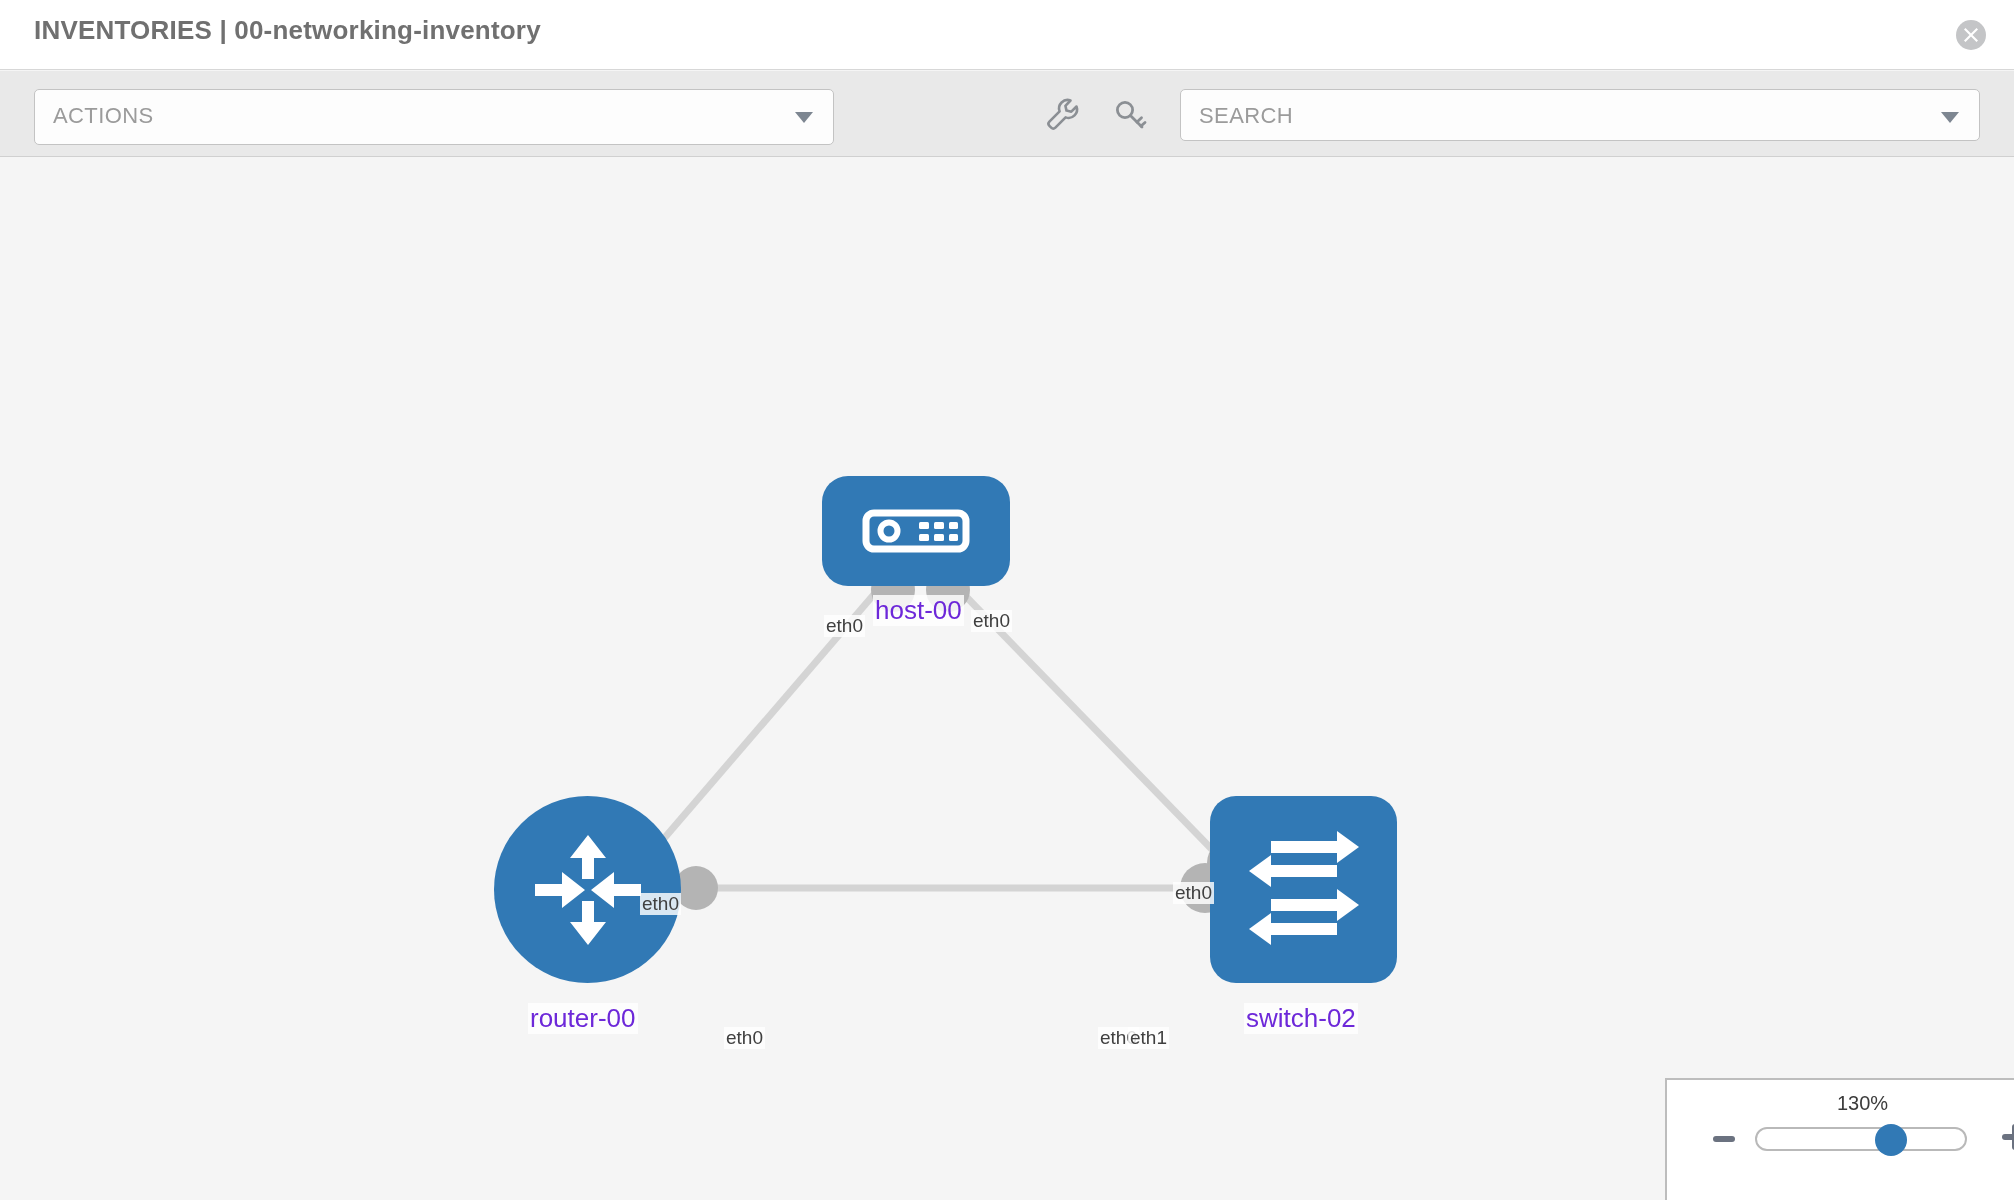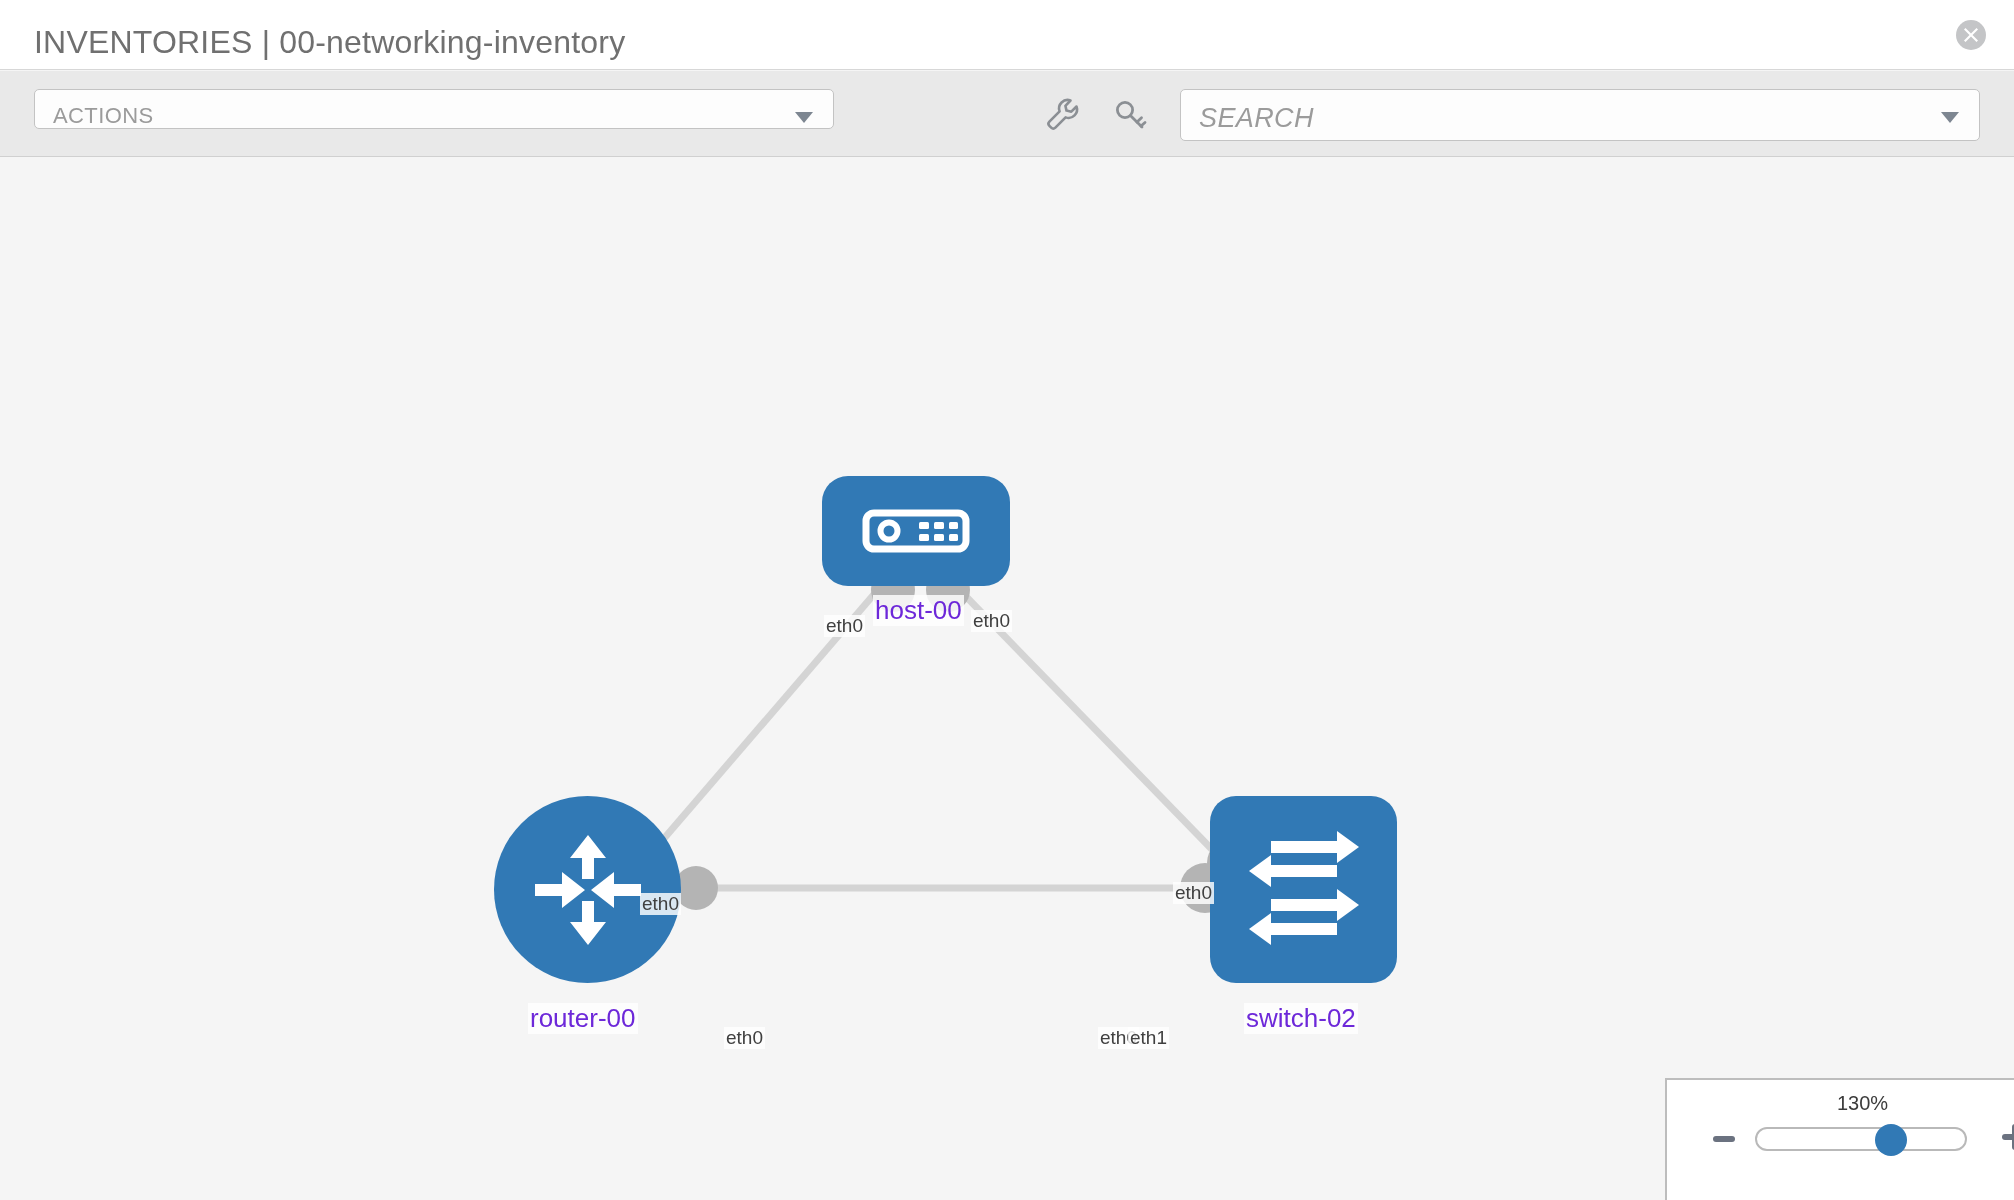--- a/index.html
+++ b/index.html
@@ -11,42 +11,42 @@
   }
 
   
   .header {
     position: absolute; left: 0; top: 0;
     width: 2014px; height: 70px;
     background: #ffffff;
     border-bottom: 1px solid #d7d7d7;
   }
   .page-title {
-    position: absolute; left: 34px; top: 24px;
-    font-size: 32px; font-weight: normal;
+    position: absolute; left: 34px; top: 15px;
+    font-size: 26px; font-weight: bold;
     color: #707070; letter-spacing: .2px;
     white-space: nowrap;
   }
   .close-btn {
     position: absolute; right: 28px; top: 20px;
     width: 30px; height: 30px; border-radius: 50%;
     background: #c4c5c7; cursor: pointer;
   }
   .close-btn svg { display: block; }
 
   
   .toolbar {
     position: absolute; left: 0; top: 71px;
     width: 2014px; height: 86px;
     background: #e9e9e9;
     border-bottom: 1px solid #d0d0d0;
   }
   .actions-select {
     position: absolute; left: 34px; top: 18px;
-    width: 800px; height: 40px;
+    width: 800px; height: 56px;
     background: #fdfdfd;
     border: 1px solid #c3c3c3; border-radius: 5px;
   }
   .actions-select .sel-label {
     position: absolute; left: 18px; top: 13px;
     font-size: 22px; color: #9b9b9b; letter-spacing: .4px;
   }
   .caret {
     position: absolute; right: 20px; top: 22px;
     width: 0; height: 0;
@@ -61,21 +61,21 @@
   .tool-icon.wrench { left: 1040px; }
   .tool-icon.key    { left: 1108px; }
   .search-box {
     position: absolute; left: 1180px; top: 18px;
     width: 800px; height: 52px;
     background: #fdfdfd;
     border: 1px solid #c3c3c3; border-radius: 5px;
   }
   .search-box .sel-label {
     position: absolute; left: 18px; top: 13px;
-    font-size: 27px; color: #9b9b9b; letter-spacing: .4px; font-style: italic;
+    font-size: 22px; color: #9b9b9b; letter-spacing: .4px;
   }
 
   
   .canvas {
     position: absolute; left: 0; top: 158px;
     width: 2014px; height: 1042px;
     background: #f5f5f5;
     overflow: hidden;
   }
   .topology { position: absolute; left: 0; top: 0; width: 2014px; height: 1042px; }

